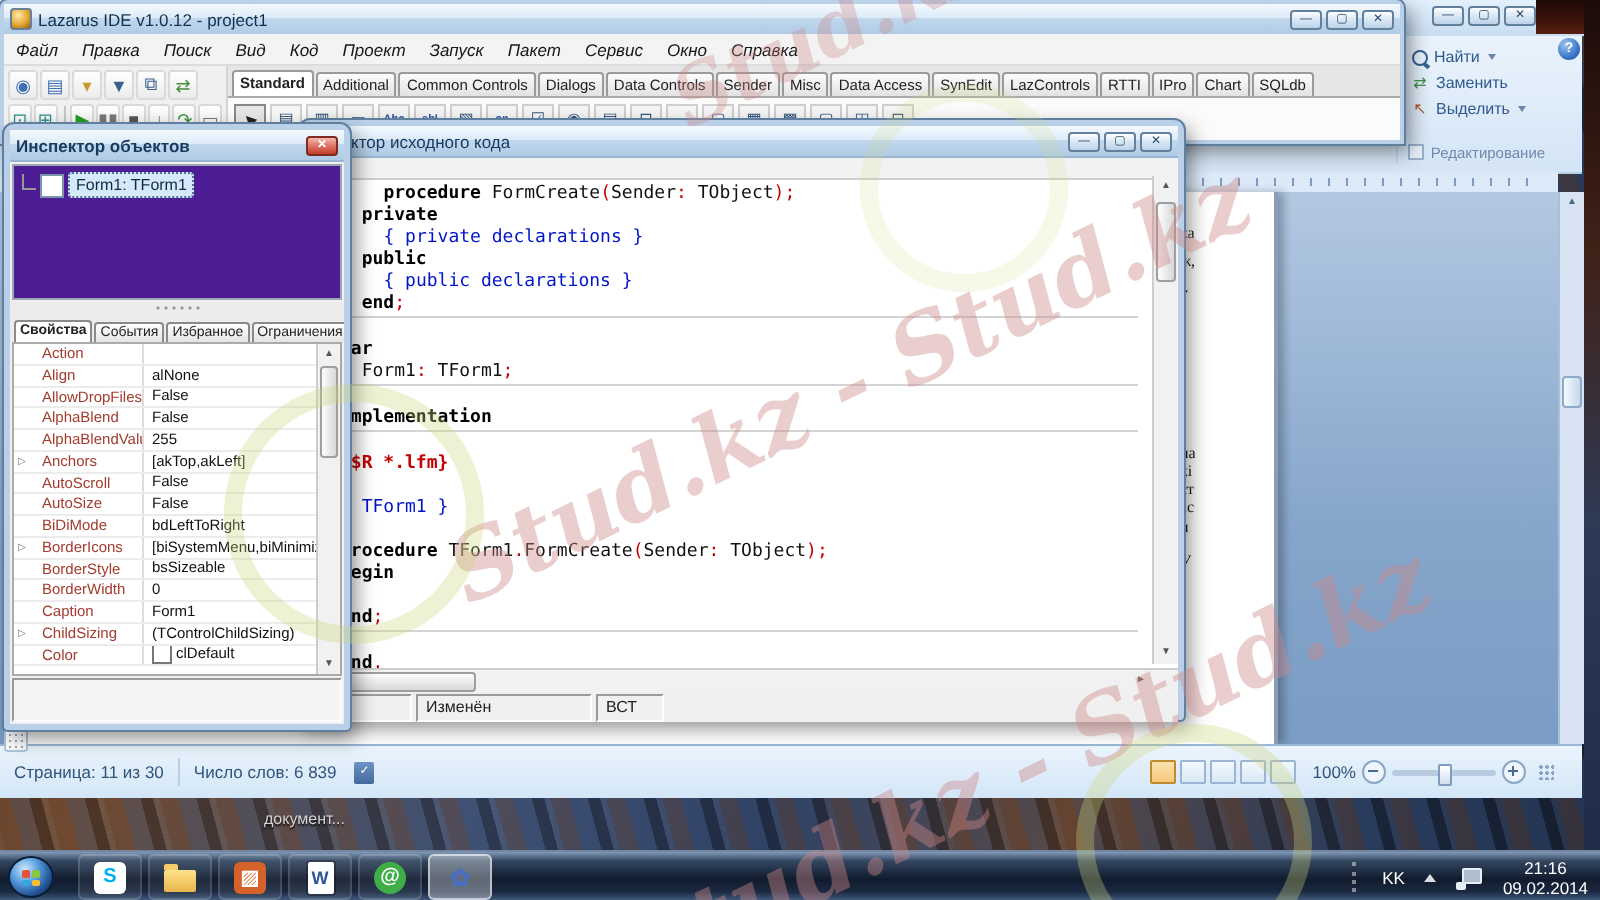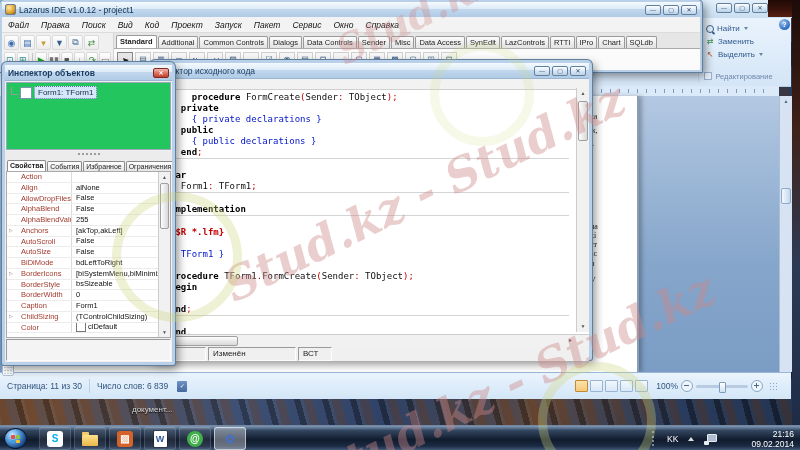--- a/index.html
+++ b/index.html
@@ -122,21 +122,21 @@
   .hscr .sarr{position:absolute;top:0;width:11px;line-height:10px;font-size:5px;color:#555;}
   .hscr .sarr.lf{left:0;} .hscr .sarr.rt{right:13px;}
   .hscr .sarr.lf::after{content:"◄";} .hscr .sarr.rt::after{content:"►";}
   .hth{position:absolute;left:13px;top:1px;width:70px;height:8px;background:linear-gradient(#fdfdfd,#d8d8d8);border:1px solid #9f9f9f;border-radius:2px;}
   .e-status{height:14px;background:#f0f0f0;display:flex;align-items:stretch;gap:2px;padding:1px 1px 0 1px;}
   .sc{border:1px solid;border-color:#9a9a9a #fdfdfd #fdfdfd #9a9a9a;background:#f0f0f0;font-size:8px;color:#222;
     padding:0 4px;line-height:11px;white-space:nowrap;overflow:hidden;box-sizing:border-box;}
   
   #inspector{left:2px;top:62px;width:173px;height:303px;z-index:4;display:flex;flex-direction:column;}
   .i-title{flex:none;}
-  .i-tree{flex:none;height:66px;background:#22c55e;border:1px solid #9aa7b5;margin:1px;position:relative;}
+  .i-tree{flex:none;height:66px;background:#4c1d95;border:1px solid #9aa7b5;margin:1px;position:relative;}
   .tnode{position:absolute;left:4px;top:3px;display:flex;align-items:center;gap:2px;}
   .elbow{width:6px;height:7px;border-left:1px solid #999;border-bottom:1px solid #999;margin-bottom:4px;}
   .nodebox{width:10px;height:10px;background:#fff;border:1px solid #7a96ad;}
   .nodelabel{font-size:8px;color:#102a43;background:#d6e9fb;border:1px dotted #55719c;border-radius:2px;padding:0 3px;line-height:11px;}
   .i-split{flex:none;height:5px;background:#ececec;position:relative;}
   .i-split::after{content:"";position:absolute;left:50%;top:2px;width:24px;height:2px;margin-left:-12px;
     background:radial-gradient(circle,#9a9a9a 0.7px,transparent 0.9px);background-size:4px 2px;}
   .i-tabs{flex:none;height:15px;display:flex;align-items:flex-end;background:#ececec;padding-left:2px;overflow:hidden;}
   .itab{font-size:7px;color:#222;padding:1px 2px;border:1px solid #8a8a8a;border-bottom:none;border-radius:2px 2px 0 0;
     background:linear-gradient(#fff,#e4e4e4);margin-right:1px;white-space:nowrap;}
@@ -173,21 +173,21 @@
   .sh-plain{font-size:12px;}
   .folder{width:16px;height:11px;background:linear-gradient(#ffe28a,#e8b64c);border-radius:1px;position:relative;margin-top:3px;}
   .folder::before{content:"";position:absolute;left:0;top:-3px;width:7px;height:3px;background:#f4cd6a;border-radius:1px 1px 0 0;}
   .tray{margin-left:auto;display:flex;align-items:center;gap:10px;padding-right:6px;color:#fff;}
   .tgrip{width:3px;height:15px;border-left:2px dotted rgba(255,255,255,.45);}
   .tlang{font-size:8.5px;color:#fff;}
   .tcaret{width:0;height:0;border-left:3px solid transparent;border-right:3px solid transparent;border-bottom:4px solid rgba(255,255,255,.85);}
   .net{width:13px;height:12px;position:relative;}
   .net::before{content:"";position:absolute;left:3px;top:1px;width:8px;height:6px;border:1px solid #e8eef5;background:#aebdd0;border-radius:1px;}
   .net::after{content:"";position:absolute;left:0;bottom:0;width:5px;height:4px;background:#e8eef5;border-radius:1px;}
-  .clock{text-align:right;font-size:8.5px;line-height:10px;color:#fff;margin-left:24px;}
+  .clock{text-align:center;font-size:8.5px;line-height:10px;color:#fff;}
   
   .wm{position:absolute;z-index:50;font-family:"DejaVu Serif",serif;font-weight:bold;font-style:italic;
     color:rgba(206,136,136,.42);transform:rotate(-26deg);white-space:nowrap;pointer-events:none;}
   .wm1{left:205px;top:165px;font-size:46px;}
   .wm2{left:295px;top:355px;font-size:46px;}
   .wm3{left:330px;top:-8px;font-size:40px;opacity:.8;}
   .ring{position:absolute;z-index:50;border:9px solid rgba(205,214,125,.33);border-radius:50%;pointer-events:none;}
   .ring1{left:112px;top:192px;width:112px;height:112px;}
   .ring2{left:538px;top:362px;width:100px;height:100px;}
   .ring3{left:430px;top:42px;width:86px;height:86px;opacity:.55;}

